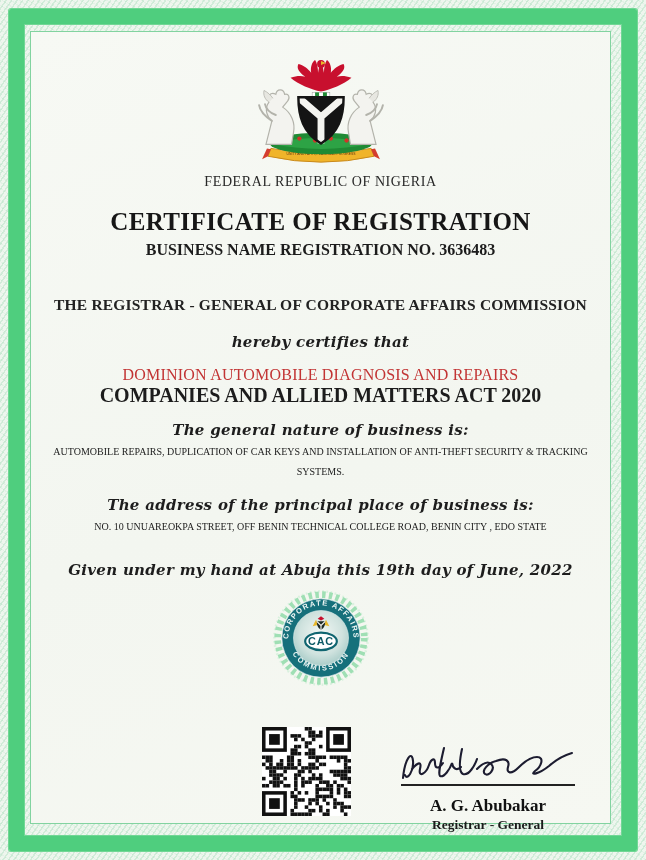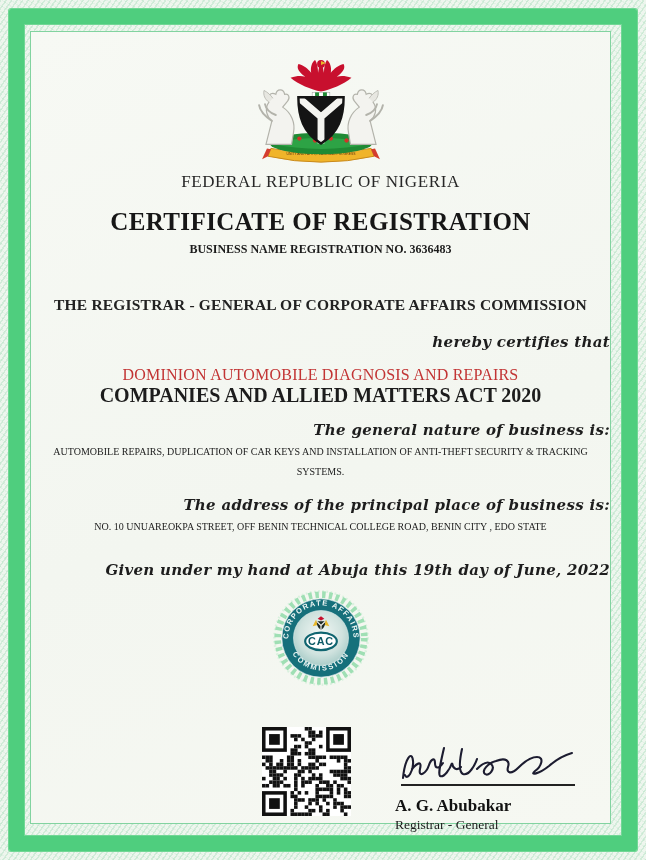--- a/index.html
+++ b/index.html
@@ -22,44 +22,43 @@
   }
   .content {
     position: absolute; left: 30px; top: 31px;
     width: 581px; height: 793px;
     background: linear-gradient(160deg, #f7f9f4 0%, #f3f6f0 55%, #f6f8f2 100%);
     border: 1px solid #82d3a0;
     text-align: center;
     padding-top: 26px;
   }
   .arms { display: block; margin: 0 auto; }
-  .country { margin-top: 2px; font-size: 17px; line-height: 20px; letter-spacing: 0.6px; color: #272727; }
+  .country { margin-top: 2px; font-size: 14px; line-height: 20px; letter-spacing: 0.6px; color: #272727; }
   .title { margin-top: 16px; font-size: 25px; line-height: 28px; font-weight: bold; letter-spacing: 0.4px; color: #161616; }
-  .subtitle { margin-top: 4px; font-size: 12px; line-height: 19px; font-weight: bold; color: #1c1c1c; }
+  .subtitle { margin-top: 4px; font-size: 16px; line-height: 19px; font-weight: bold; color: #1c1c1c; }
   .registrar { margin-top: 36px; font-size: 15.5px; line-height: 20px; font-weight: bold; letter-spacing: 0.2px; color: #222; }
   .script-line {
     font-family: "DejaVu Serif", serif;
     font-style: italic; font-weight: bold;
     font-size: 15px; line-height: 19px; color: #1d1d1d;
     letter-spacing: 0.3px;
-    text-align: right;
   }
   .certifies { margin-top: 18px; }
   .biz-name { margin-top: 13px; font-size: 16px; line-height: 19px; font-weight: normal; letter-spacing: 0.2px; color: #c23434; }
   .registered { margin-top: 14px; }
   .act { margin-top: 1px; font-size: 20px; line-height: 20px; font-weight: bold; color: #1c1c1c; }
   .nature-label { margin-top: 16px; }
   .value-block { margin: 2px auto 0; max-width: 562px; font-size: 10px; line-height: 20px; color: #1c1c1c; }
   .address-label { margin-top: 14px; }
   .given { margin-top: 24px; }
   .seal-svg { display: block; margin: 8px auto 0; }
   .qr-wrap { position: absolute; left: 262px; top: 727px; width: 89px; height: 89px; background: #fff; }
-  .sig-block { position: absolute; left: 395px; top: 740px; width: 186px; text-align: left; }
+  .sig-block { position: absolute; left: 395px; top: 740px; width: 186px; text-align: center; }
   .sig-name { margin-top: 2px; font-size: 17px; line-height: 20px; font-weight: bold; color: #111; }
-  .sig-title { font-size: 13.5px; line-height: 17px; font-weight: normal; color: #1a1a1a; }
+  .sig-title { font-size: 13.5px; line-height: 17px; font-weight: bold; color: #1a1a1a; }
 </style>
 </head>
 <body>
 
 <div class="band"></div>
 
 <div class="content">
 
   <svg class="arms" width="158" height="112" viewBox="0 0 160 114">
 

